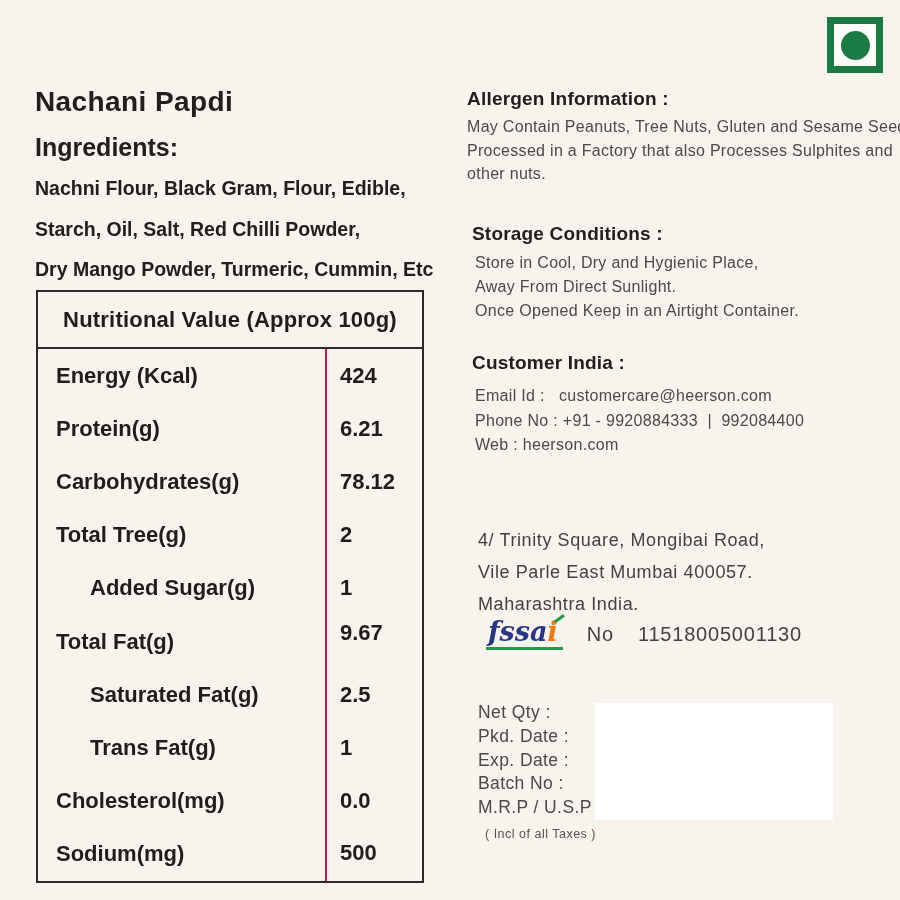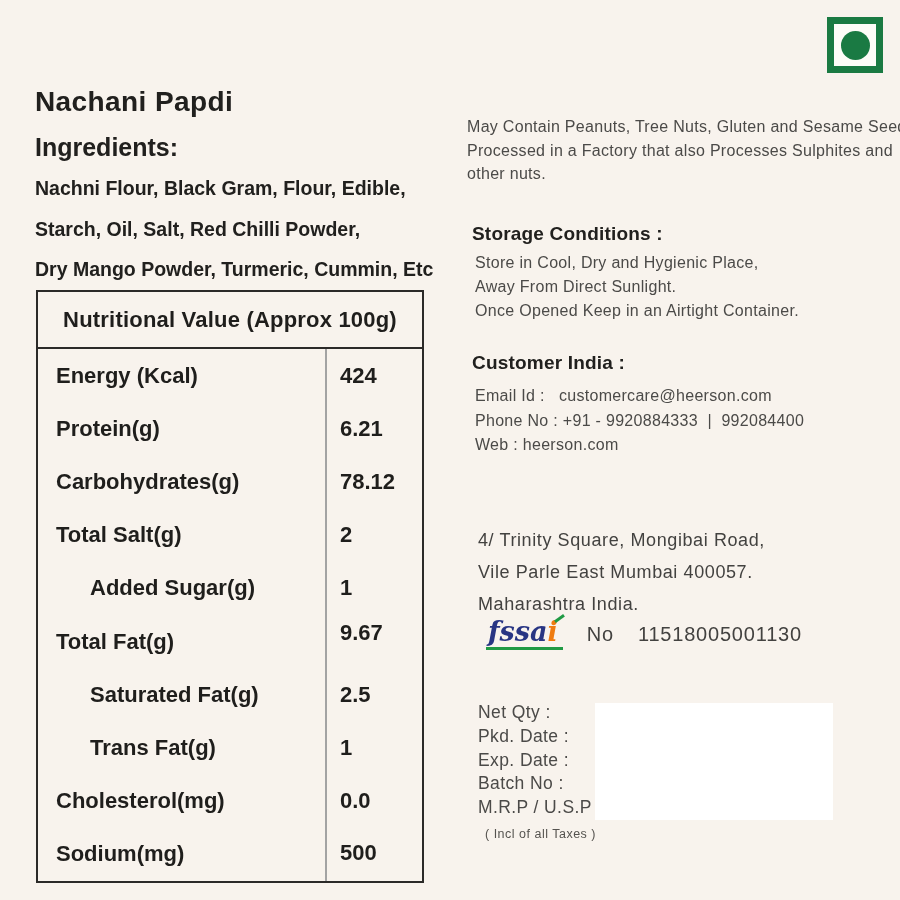--- a/index.html
+++ b/index.html
@@ -49,21 +49,21 @@
   }
   .nv-body { flex:1; display:flex; flex-direction:column; }
   .nt-row { flex:1; display:flex; }
   .nt-label {
     flex:1; display:flex; align-items:center;
     padding-left:18px; font-size:22px; font-weight:bold; white-space:pre;
   }
   .nt-row.indent .nt-label { padding-left:52px; }
   .nt-value {
     width:97px; flex:0 0 97px; box-sizing:border-box;
-    border-left:2px solid #a3a3a3;
+    border-left:2px solid #be185d;
     display:flex; align-items:center; padding-left:13px;
     font-size:22px; font-weight:bold;
   }
   .nt-row.val-up .nt-value { align-items:flex-start; padding-top:5px; }
   .nt-row.val-down .nt-value { align-items:flex-end; padding-bottom:15px; }
 
   
   .rc-heading {
     position:absolute; font-size:19px; font-weight:bold;
     color:#21201e; letter-spacing:0.2px; white-space:pre;
@@ -146,21 +146,21 @@
       </div>
       <div class="nt-row">
         <div class="nt-label">Protein(g)</div>
         <div class="nt-value">6.21</div>
       </div>
       <div class="nt-row">
         <div class="nt-label">Carbohydrates(g)</div>
         <div class="nt-value">78.12</div>
       </div>
       <div class="nt-row">
-        <div class="nt-label">Total Salt(g)</div>
+        <div class="nt-label">Total Tree(g)</div>
         <div class="nt-value">2</div>
       </div>
       <div class="nt-row indent">
         <div class="nt-label">Added Sugar(g)</div>
         <div class="nt-value">1</div>
       </div>
       <div class="nt-row val-up">
         <div class="nt-label">Total Fat(g)</div>
         <div class="nt-value">9.67</div>
       </div>
@@ -176,20 +176,21 @@
         <div class="nt-label">Cholesterol(mg)</div>
         <div class="nt-value">0.0</div>
       </div>
       <div class="nt-row val-down">
         <div class="nt-label">Sodium(mg)</div>
         <div class="nt-value">500</div>
       </div>
     </div>
   </div>
 
+  <div class="rc-heading" style="left:467px; top:88px;">Allergen Information :</div>
   <div class="rc-text allergen-text" style="left:467px; top:115px;">
     <div>May Contain Peanuts, Tree Nuts, Gluten and Sesame Seed.</div>
     <div>Processed in a Factory that also Processes Sulphites and</div>
     <div>other nuts.</div>
   </div>
 
   <div class="rc-heading" style="left:472px; top:223px;">Storage Conditions :</div>
   <div class="rc-text storage-text" style="left:475px; top:251px;">
     <div>Store in Cool, Dry and Hygienic Place,</div>
     <div>Away From Direct Sunlight.</div>

